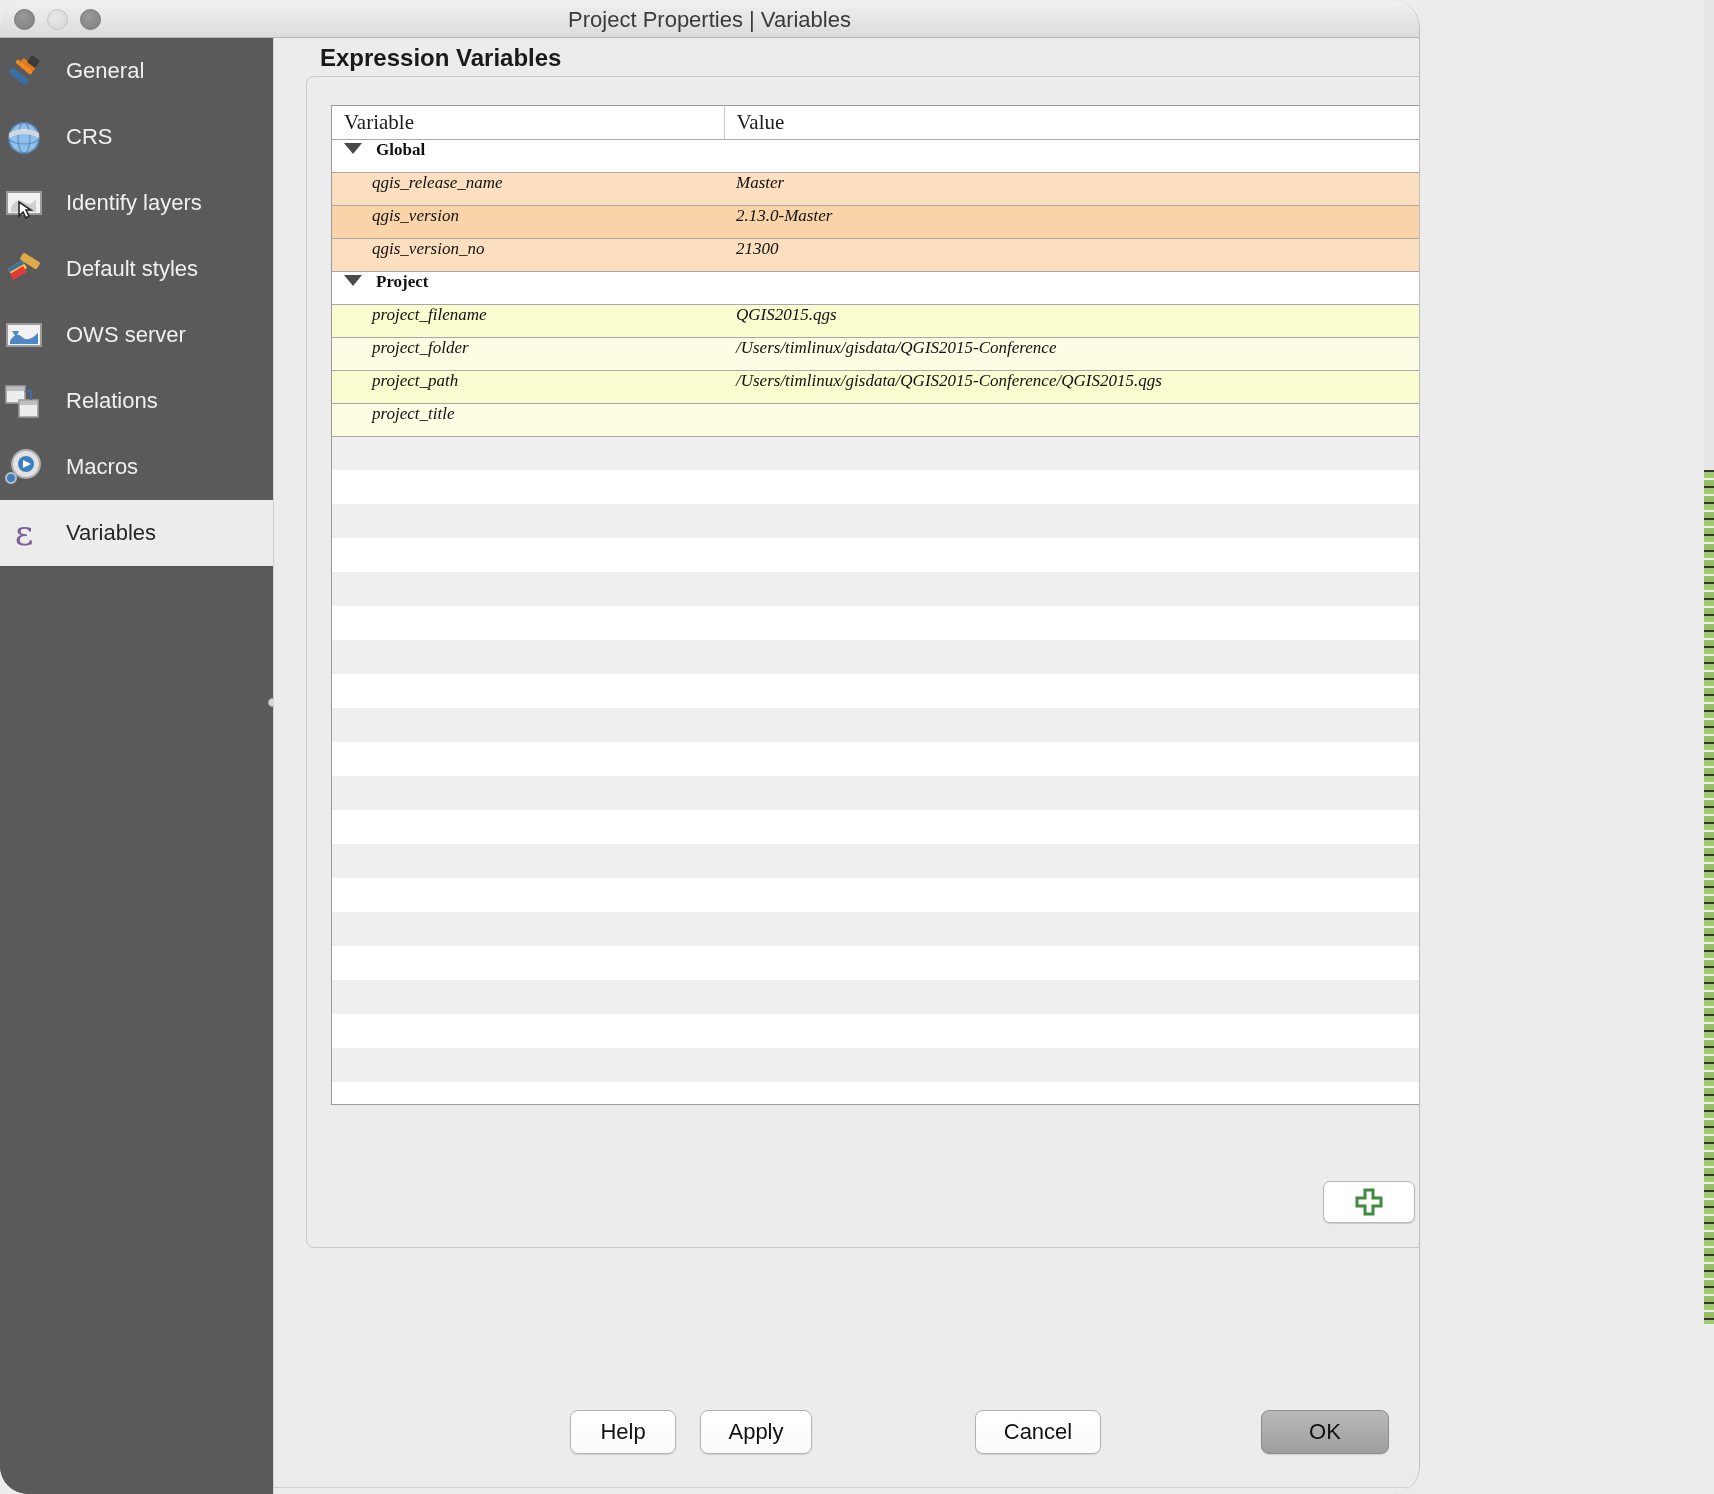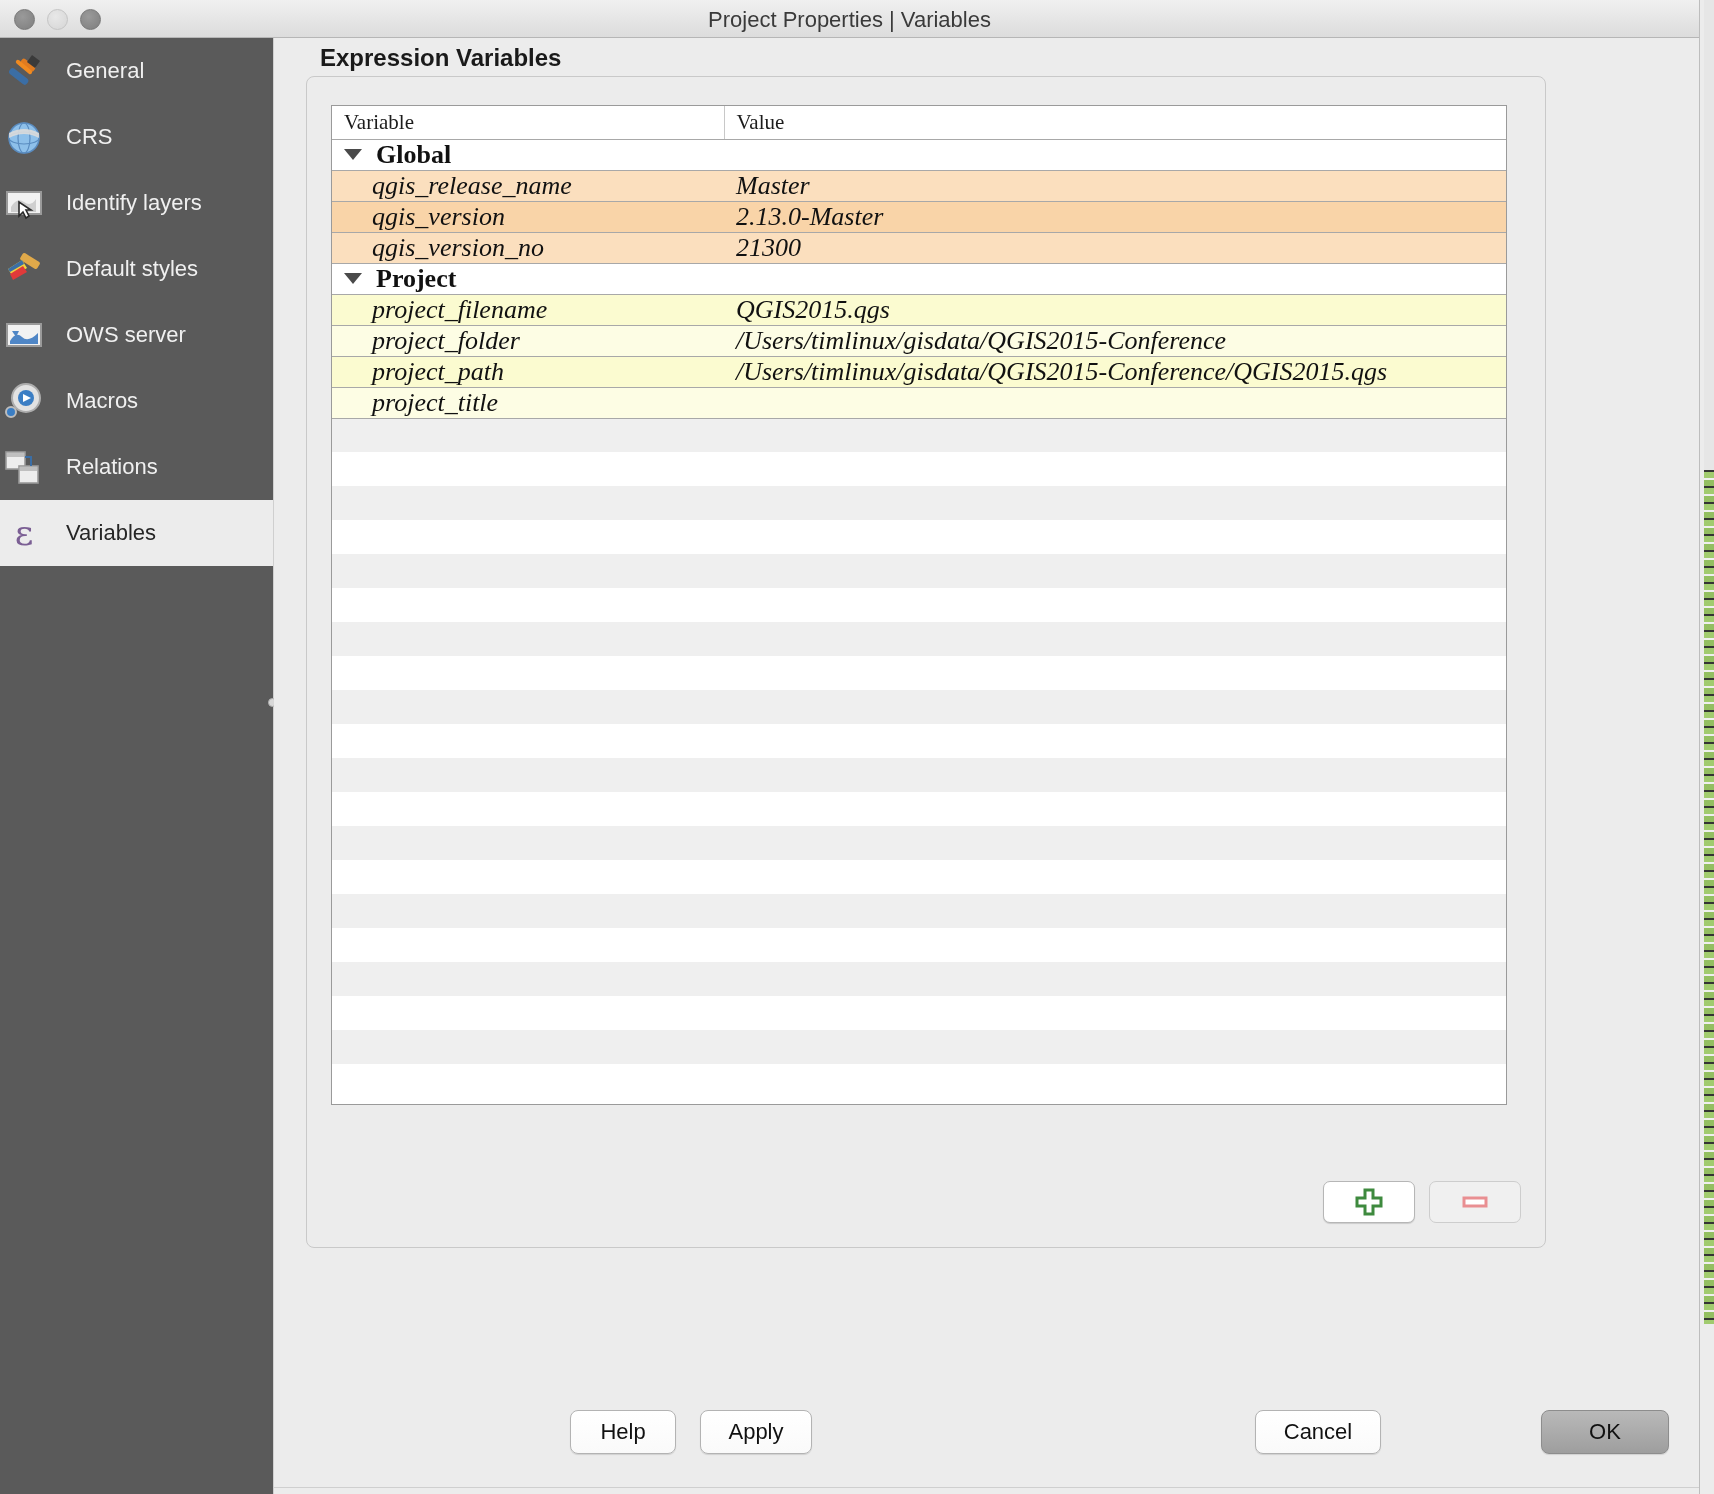--- a/index.html
+++ b/index.html
@@ -41,25 +41,26 @@
     position: absolute;
     bottom: 0; right: 0;
     width: 10px; height: 170px;
     background: #ececec;
   }
 
   
   .window {
     position: absolute;
     top: 0; left: 0;
-    width: 1700px;
+    width: 1420px;
     height: 1494px;
     background: #ececec;
     border-right: 1px solid #bdbdbd;
     overflow: hidden;
+    border-radius: 28px;
   }
 
   
   .titlebar {
     position: relative;
     height: 38px;
     background: linear-gradient(#f0f0f0, #dcdcdc);
     border-bottom: 1px solid #b6b6b6;
   }
   .traffic {
@@ -178,22 +179,22 @@
     background: #ffffff;
     height: 33px;
     padding: 0 0 0 12px;
     border-bottom: 1px solid #a8a8a8;
   }
   .tbl th.col-val { border-left: 1px solid #c8c8c8; }
   .col-var { width: 392px; }
 
   .tbl td {
     height: 31px;
-    padding: 0 0 0 12px;
-    font-size: 26px;
+    padding: 0 0 12px 12px;
+    font-size: 17px;
     font-style: italic;
     color: #111;
     border-bottom: 1px solid #a8a8a8;
     white-space: nowrap;
     overflow: hidden;
   }
   tr.group-row td {
     font-style: normal;
     font-weight: bold;
     background: #ffffff;
@@ -353,40 +354,40 @@
               <path d="M8 28 Q14 18 20 24 T36 20 L36 31 L8 31 Z" fill="#4f86c6"></path>
               <path d="M10 18 L17 18 L14 24 Z" fill="#4f86c6"></path>
             </svg>
           </span>
           <span class="side-label">OWS server</span>
         </div>
 
         <div class="side-item">
           <span class="side-icon">
             <svg width="44" height="44" viewBox="0 0 44 44">
-              <circle cx="24" cy="19" r="14" fill="#e2e2e2" stroke="#adadad" stroke-width="2"></circle>
-              <circle cx="24" cy="19" r="8" fill="#3b7ec4"></circle>
-              <path d="M21 15 L29 19 L21 23 Z" fill="#ffffff"></path>
-              <circle cx="9" cy="33" r="5" fill="#3b7ec4" stroke="#bdbdbd" stroke-width="2"></circle>
-            </svg>
-          </span>
-          <span class="side-label">Macros</span>
-        </div>
-
-        <div class="side-item">
-          <span class="side-icon">
-            <svg width="44" height="44" viewBox="0 0 44 44">
               <rect x="4" y="7" width="19" height="17" fill="#ededed" stroke="#9a9a9a" stroke-width="1.6"></rect>
               <rect x="5" y="8" width="17" height="4" fill="#bfbfbf"></rect>
               <rect x="17" y="21" width="19" height="17" fill="#ededed" stroke="#9a9a9a" stroke-width="1.6"></rect>
               <rect x="18" y="22" width="17" height="4" fill="#bfbfbf"></rect>
               <path d="M23 12 L29 12 L29 21" fill="none" stroke="#3b6ea5" stroke-width="2"></path>
             </svg>
           </span>
           <span class="side-label">Relations</span>
+        </div>
+
+        <div class="side-item">
+          <span class="side-icon">
+            <svg width="44" height="44" viewBox="0 0 44 44">
+              <circle cx="24" cy="19" r="14" fill="#e2e2e2" stroke="#adadad" stroke-width="2"></circle>
+              <circle cx="24" cy="19" r="8" fill="#3b7ec4"></circle>
+              <path d="M21 15 L29 19 L21 23 Z" fill="#ffffff"></path>
+              <circle cx="9" cy="33" r="5" fill="#3b7ec4" stroke="#bdbdbd" stroke-width="2"></circle>
+            </svg>
+          </span>
+          <span class="side-label">Macros</span>
         </div>
 
         <div class="side-item selected">
           <span class="side-icon">
             <svg width="44" height="44" viewBox="0 0 44 44">
               <text x="22" y="34" font-family="DejaVu Serif, serif" font-size="36" fill="#7b5f94" text-anchor="middle">ε</text>
             </svg>
           </span>
           <span class="side-label">Variables</span>
         </div>

